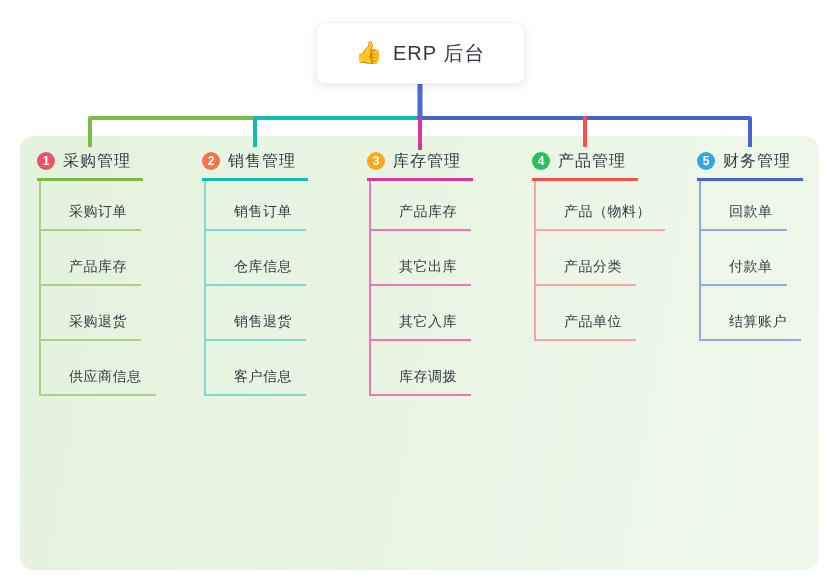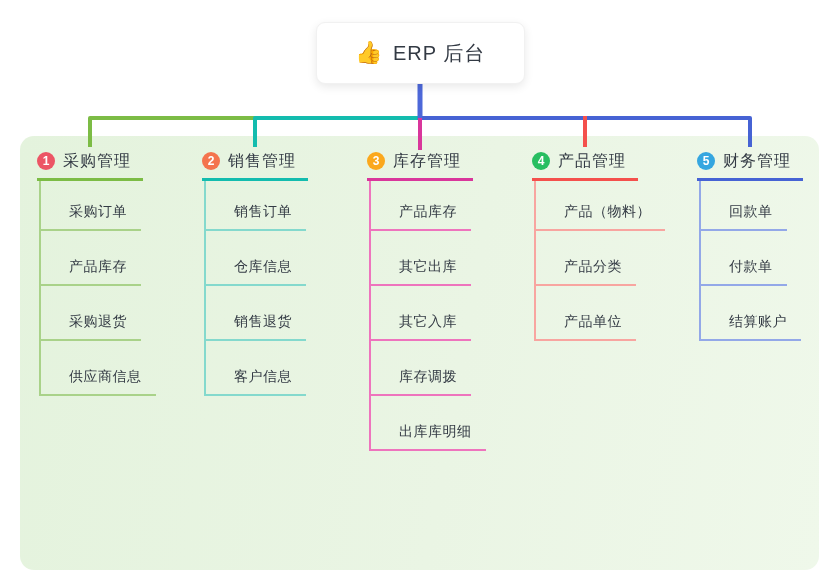--- a/index.html
+++ b/index.html
@@ -137,23 +137,20 @@
         </div>
       <div class="child">
           <span class="child-inner">其它出库</span>
         </div>
       <div class="child">
           <span class="child-inner">其它入库</span>
         </div>
       <div class="child">
           <span class="child-inner">库存调拨</span>
         </div>
-      <div class="child">
-          <span class="child-inner">出库库明细</span>
-        </div>
     </div>
   </div>
 
   <div class="branch b4">
     <div class="branch-header">
       <span class="badge">4</span>
       <span class="branch-title">产品管理</span>
     </div>
     <div class="children">
       <div class="child">

